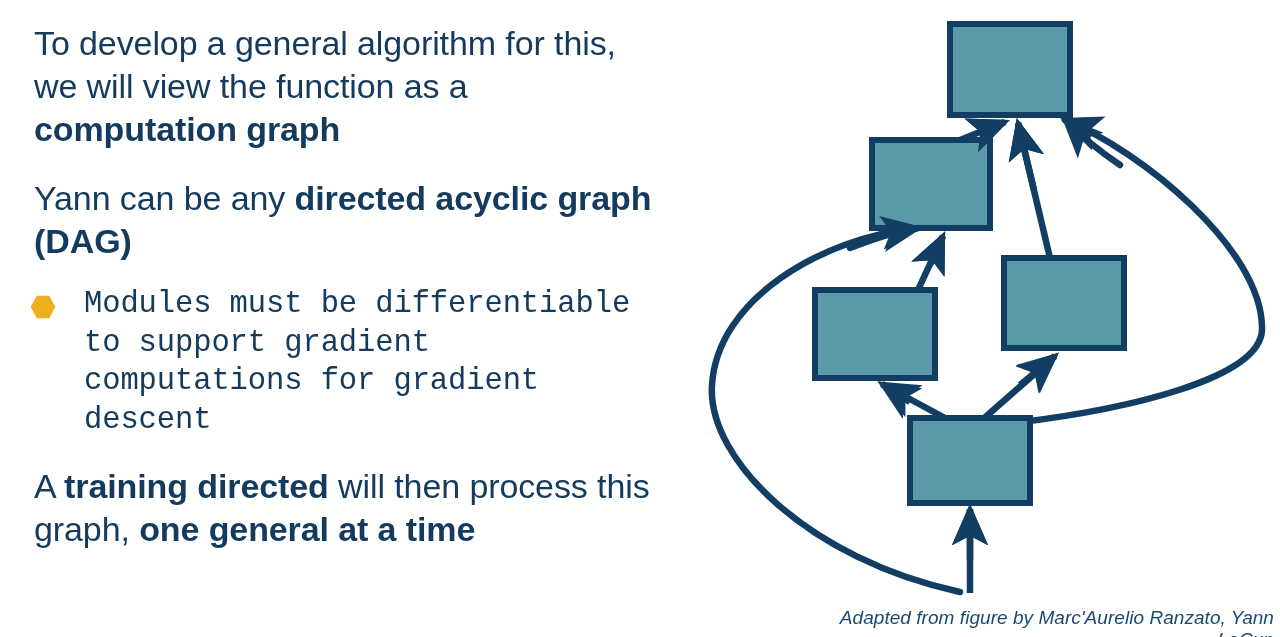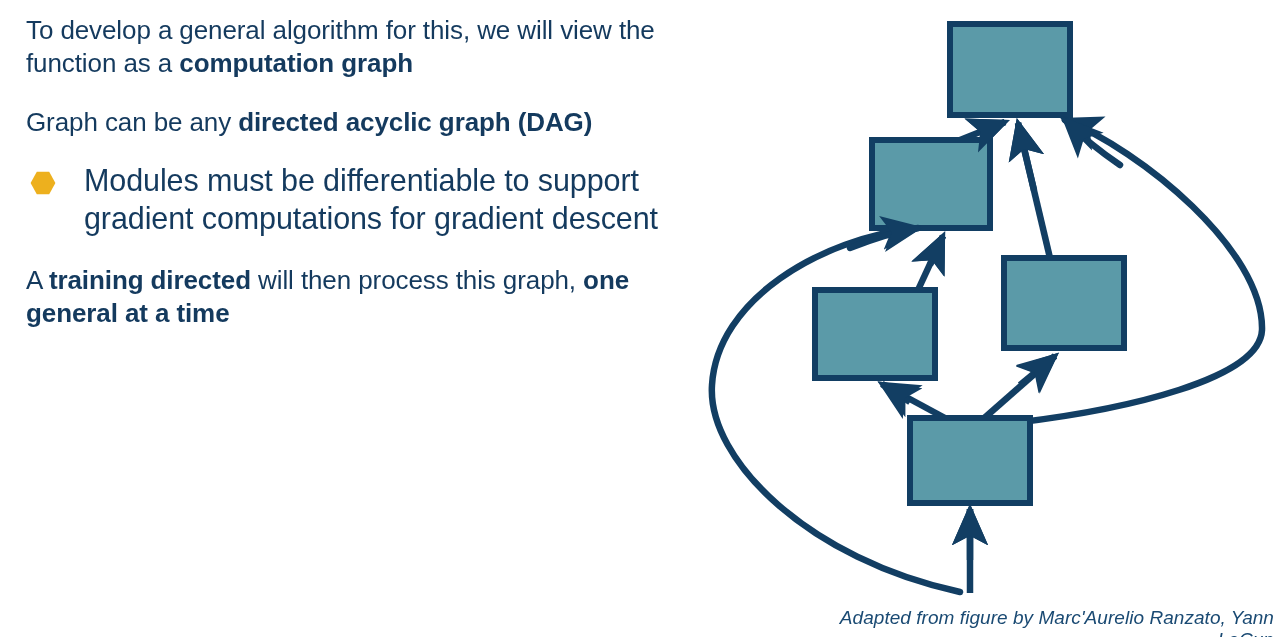--- a/index.html
+++ b/index.html
@@ -25,36 +25,37 @@
 
   
   #text-column {
     position: absolute;
     left: 26px;
     top: 14px;
     width: 640px;
   }
 
   .para {
-    font-size: 26px;
+    font-size: 34px;
     line-height: 1.265;
     letter-spacing: -0.1px;
     color: #143A5E;
-    margin: 0;
+    margin: 8px;
   }
   .para b { font-weight: bold; }
 
   .para-1 { margin-bottom: 26px; }
   .para-2 { margin-bottom: 22px; }
 
   
   .bullet-row {
     display: flex;
     align-items: flex-start;
     margin-bottom: 26px;
+    font-family: Liberation Mono, monospace;
   }
   .hex-bullet {
     flex: 0 0 auto;
     width: 26px;
     height: 24px;
     margin-top: 10px;
     margin-left: 4px;
     margin-right: 28px;
   }
   .bullet-text {
@@ -90,21 +91,21 @@
 </style>
 </head>
 <body>
 
 <div id="slide">
 
   <div id="text-column">
 
     <p class="para para-1"><span>To develop a general algorithm for this, we will view the function as a </span><b>computation graph</b></p>
 
-    <p class="para para-2"><span>Graph can be any </span><b>directed acyclic graph (DAG)</b></p>
+    <p class="para para-2"><span>Yann can be any </span><b>directed acyclic graph (DAG)</b></p>
 
     <div class="bullet-row">
       <span class="hex-bullet">
         <svg width="26" height="24" viewBox="0 0 26 24" aria-hidden="true">
           <polygon points="6.8,0.8 19.2,0.8 25.4,12 19.2,23.2 6.8,23.2 0.6,12" fill="#EDB01E"></polygon>
         </svg>
       </span>
       <span class="bullet-text"><span>Modules must be differentiable to support gradient computations for gradient descent</span></span>
     </div>
 

